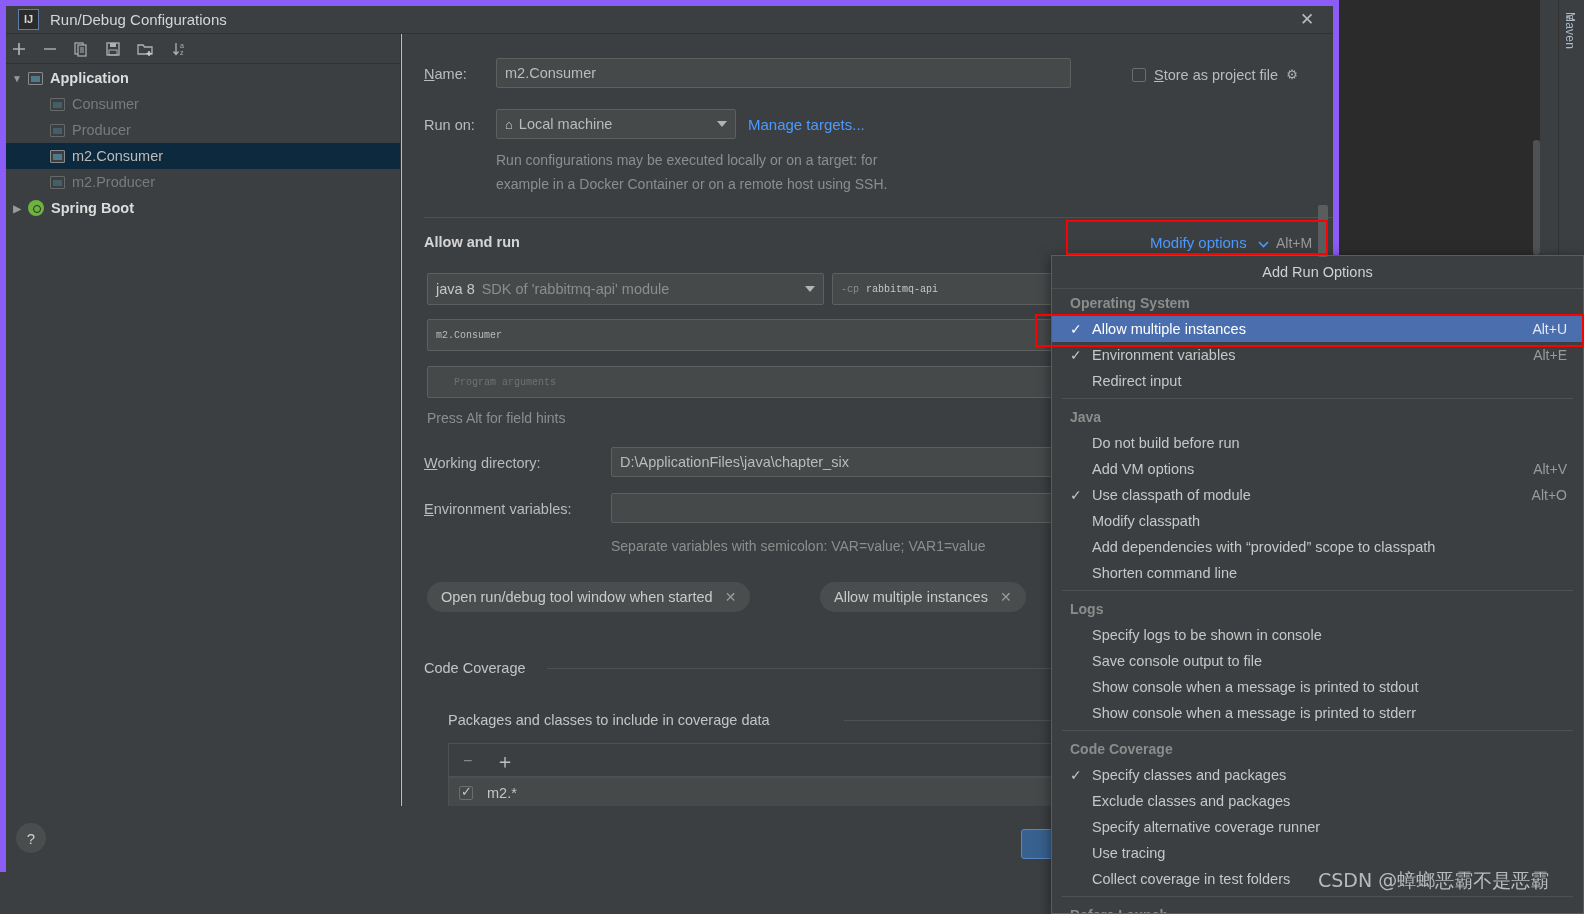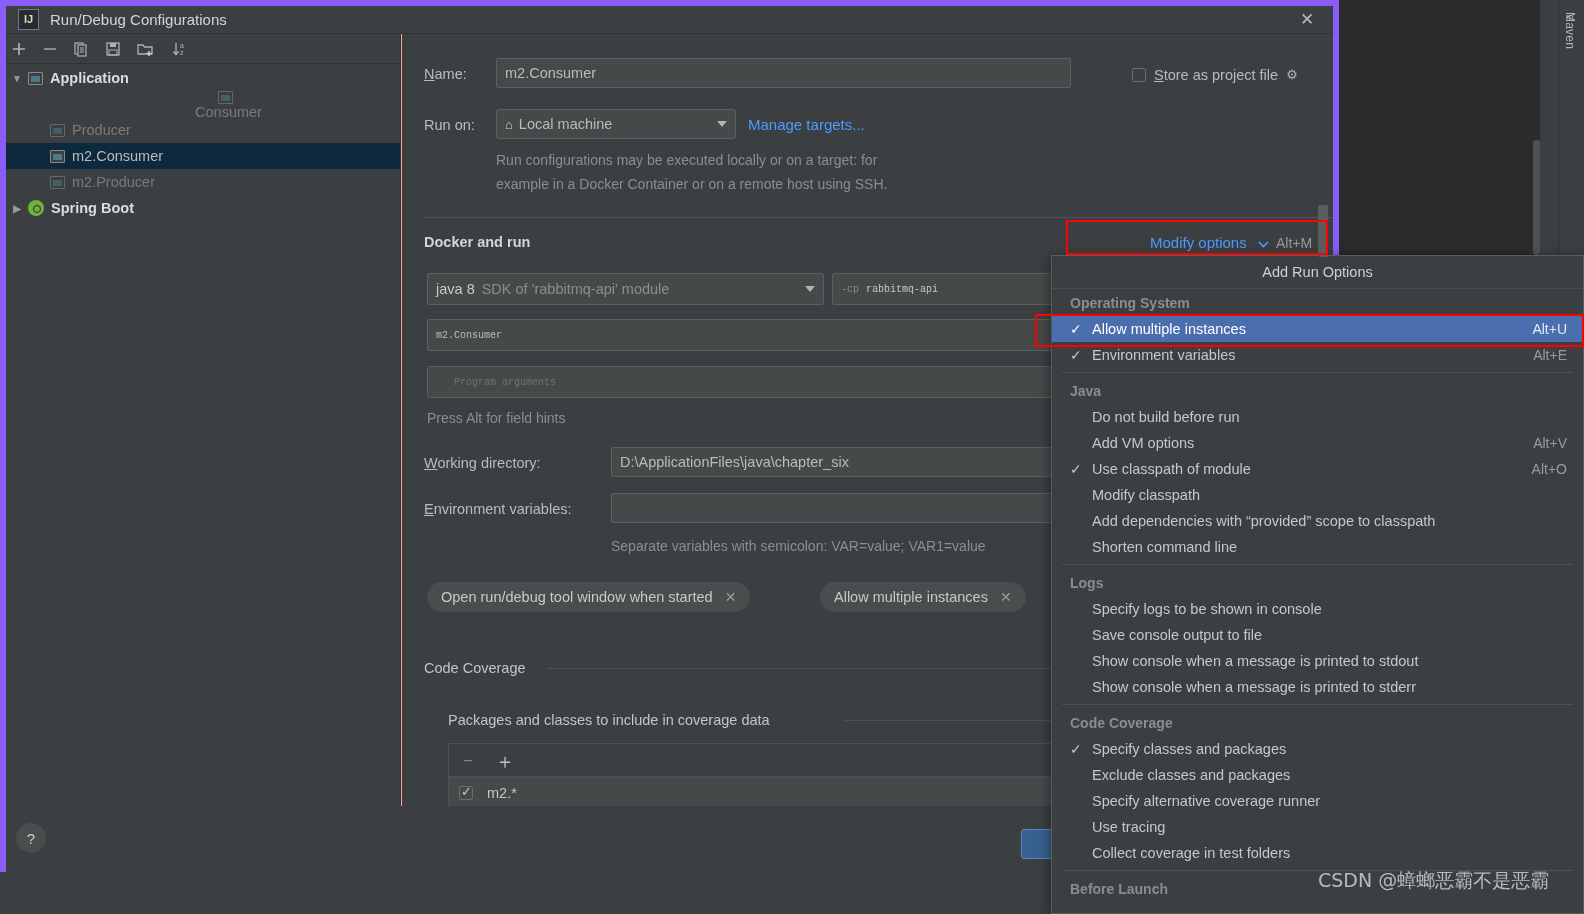--- a/index.html
+++ b/index.html
@@ -305,21 +305,21 @@
         </div>
       </div>
 
       <div class="tree">
 
         <div class="tree-row group">
           <span class="arrow">▼</span>
           <span class="cfg-icon"></span>
           <span class="tree-label">Application</span>
         </div>
-        <div class="tree-row dim" style="padding-left:44px;flex-direction:column;">
+        <div class="tree-row dim" style="padding-left:44px;">
           <span class="cfg-icon dim"></span>
           <span class="tree-label">Consumer</span>
         </div>
         <div class="tree-row dim" style="padding-left:44px;">
           <span class="cfg-icon dim"></span>
           <span class="tree-label">Producer</span>
         </div>
         <div class="tree-row selected" style="padding-left:44px;">
           <span class="cfg-icon"></span>
           <span class="tree-label">m2.Consumer</span>
@@ -354,21 +354,21 @@
       <div class="combo" style="left:94px; top:75px; width:240px; height:30px;">
         <span class="home-glyph">⌂</span>
         <span>Local machine</span>
         <span class="caret"></span>
       </div>
       <div class="link" style="left:346px; top:82px;">Manage targets...</div>
       <div class="hint" style="left:94px; top:118px;">Run configurations may be executed locally or on a target: for</div>
       <div class="hint" style="left:94px; top:142px;">example in a Docker Container or on a remote host using SSH.</div>
 
       <div class="sep-line" style="left:22px; top:183px; width:1290px;"></div>
-      <div class="sep-title" style="left:22px; top:200px;">Docker and run</div>
+      <div class="sep-title" style="left:22px; top:200px;">Allow and run</div>
       <div class="link" style="left:748px; top:200px;">Modify options</div>
       <svg style="position:absolute; left:855px; top:205px;" width="13" height="10" viewBox="0 0 13 10">
         <path d="M2 3 L6.5 7.5 L11 3" stroke="#4d9aff" stroke-width="1.6" fill="none"></path>
       </svg>
       <div class="hint" style="left:874px; top:201px; color:#9a9a9a;">Alt+M</div>
 
       <div class="combo mono" style="left:25px; top:239px; width:397px; height:32px;">
         <span style="color:#c8c8c8;">java 8</span>
         <span style="color:#8d8d8d; margin-left:7px;">SDK of 'rabbitmq-api' module</span>
         <span class="caret"></span>
@@ -441,20 +441,25 @@
     <div class="menu-item selected">
       <span class="check">✓</span>
       <span class="mlabel">Allow multiple instances</span>
       <span class="mkey">Alt+U</span>
     </div>
     <div class="menu-item">
       <span class="check">✓</span>
       <span class="mlabel">Environment variables</span>
       <span class="mkey">Alt+E</span>
     </div>
+    <div class="menu-item">
+      <span class="check"></span>
+      <span class="mlabel">Redirect input</span>
+      <span class="mkey"></span>
+    </div>
 
     <div class="menu-divider"></div>
 
     <div class="menu-group">Java</div>
     <div class="menu-item">
       <span class="check"></span>
       <span class="mlabel">Do not build before run</span>
       <span class="mkey"></span>
     </div>
     <div class="menu-item">

